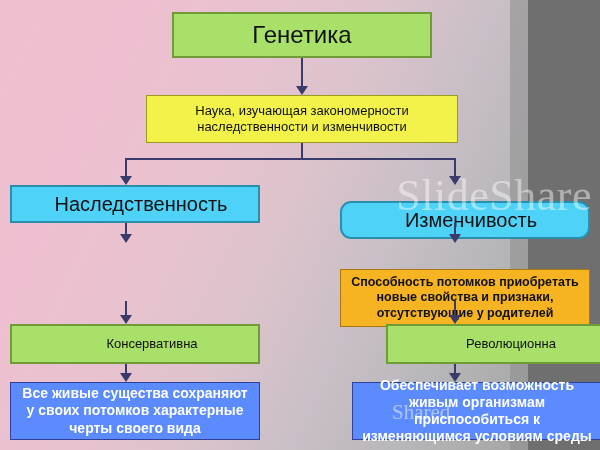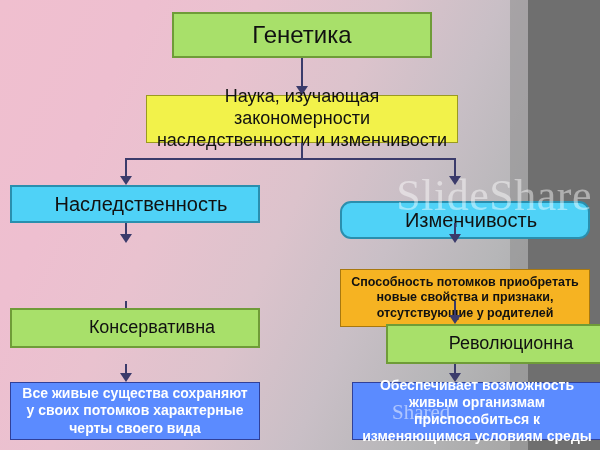--- a/index.html
+++ b/index.html
@@ -72,21 +72,21 @@
   .title {
     font-size: 24px;
     font-weight: 400;
   }
   .head {
     font-size: 20px;
     font-weight: 400;
     padding-left: 12px;
   }
   .mid {
-    font-size: 18px;
+    font-size: 13px;
     font-weight: 400;
   }
   .small {
     font-size: 12.5px;
     font-weight: bold;
     padding: 3px 6px;
   }
   .small-white {
     font-size: 14px;
     font-weight: bold;
@@ -165,21 +165,21 @@
   <div class="arrow" style="left:449px; top:234px;"></div>
 
 
   <div class="box orange small" style="left:340px; top:243px; width:250px; height:58px;margin-top:26px;">Способность потомков приобретать новые свойства и признаки, отсутствующие у родителей</div>
 
   <div class="vline" style="left:125px; top:301px; height:17px;"></div>
   <div class="arrow" style="left:120px; top:315px;"></div>
   <div class="vline" style="left:454px; top:301px; height:17px;"></div>
   <div class="arrow" style="left:449px; top:315px;"></div>
 
-  <div class="box green mid" style="left:10px; top:308px; width:250px; height:40px;padding-left:34px;">Консервативна</div>
+  <div class="box green mid" style="left:10px; top:324px; width:250px; height:40px;padding-left:34px;">Консервативна</div>
 
   <div class="box green mid" style="left:340px; top:324px; width:250px; height:40px;margin-left:46px;">Революционна</div>
 
   <div class="vline" style="left:125px; top:364px; height:12px;"></div>
   <div class="arrow" style="left:120px; top:373px;"></div>
   <div class="vline" style="left:454px; top:364px; height:12px;"></div>
   <div class="arrow" style="left:449px; top:373px;"></div>
 
   <div class="box blue small-white" style="left:10px; top:382px; width:250px; height:58px;">Все живые существа сохраняют у своих потомков характерные черты своего вида</div>
 

